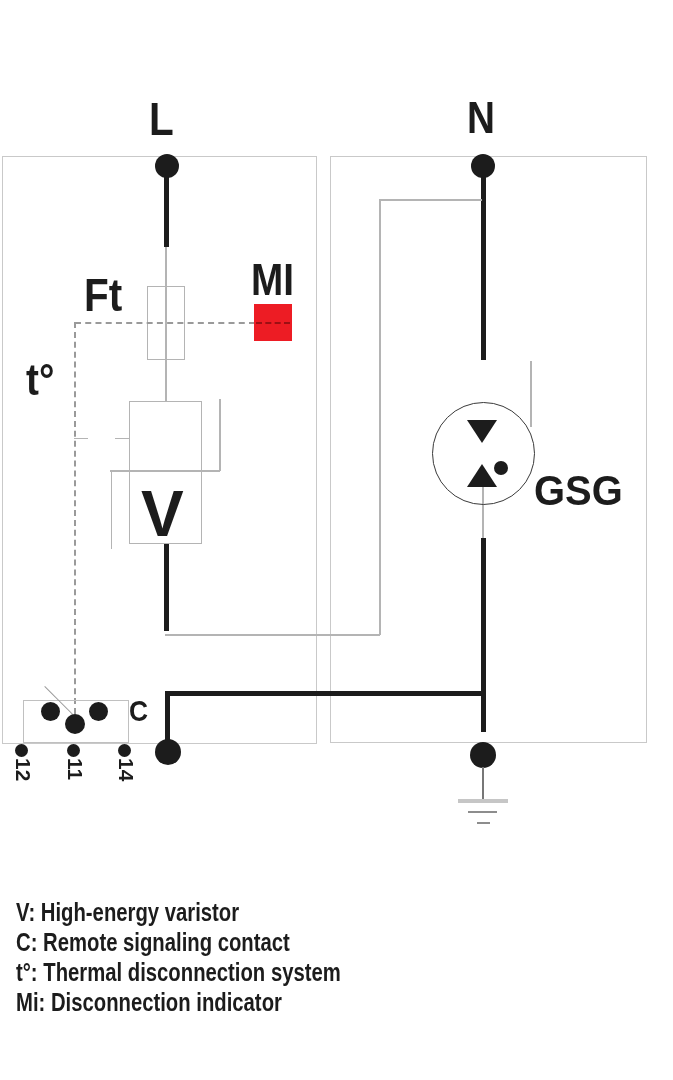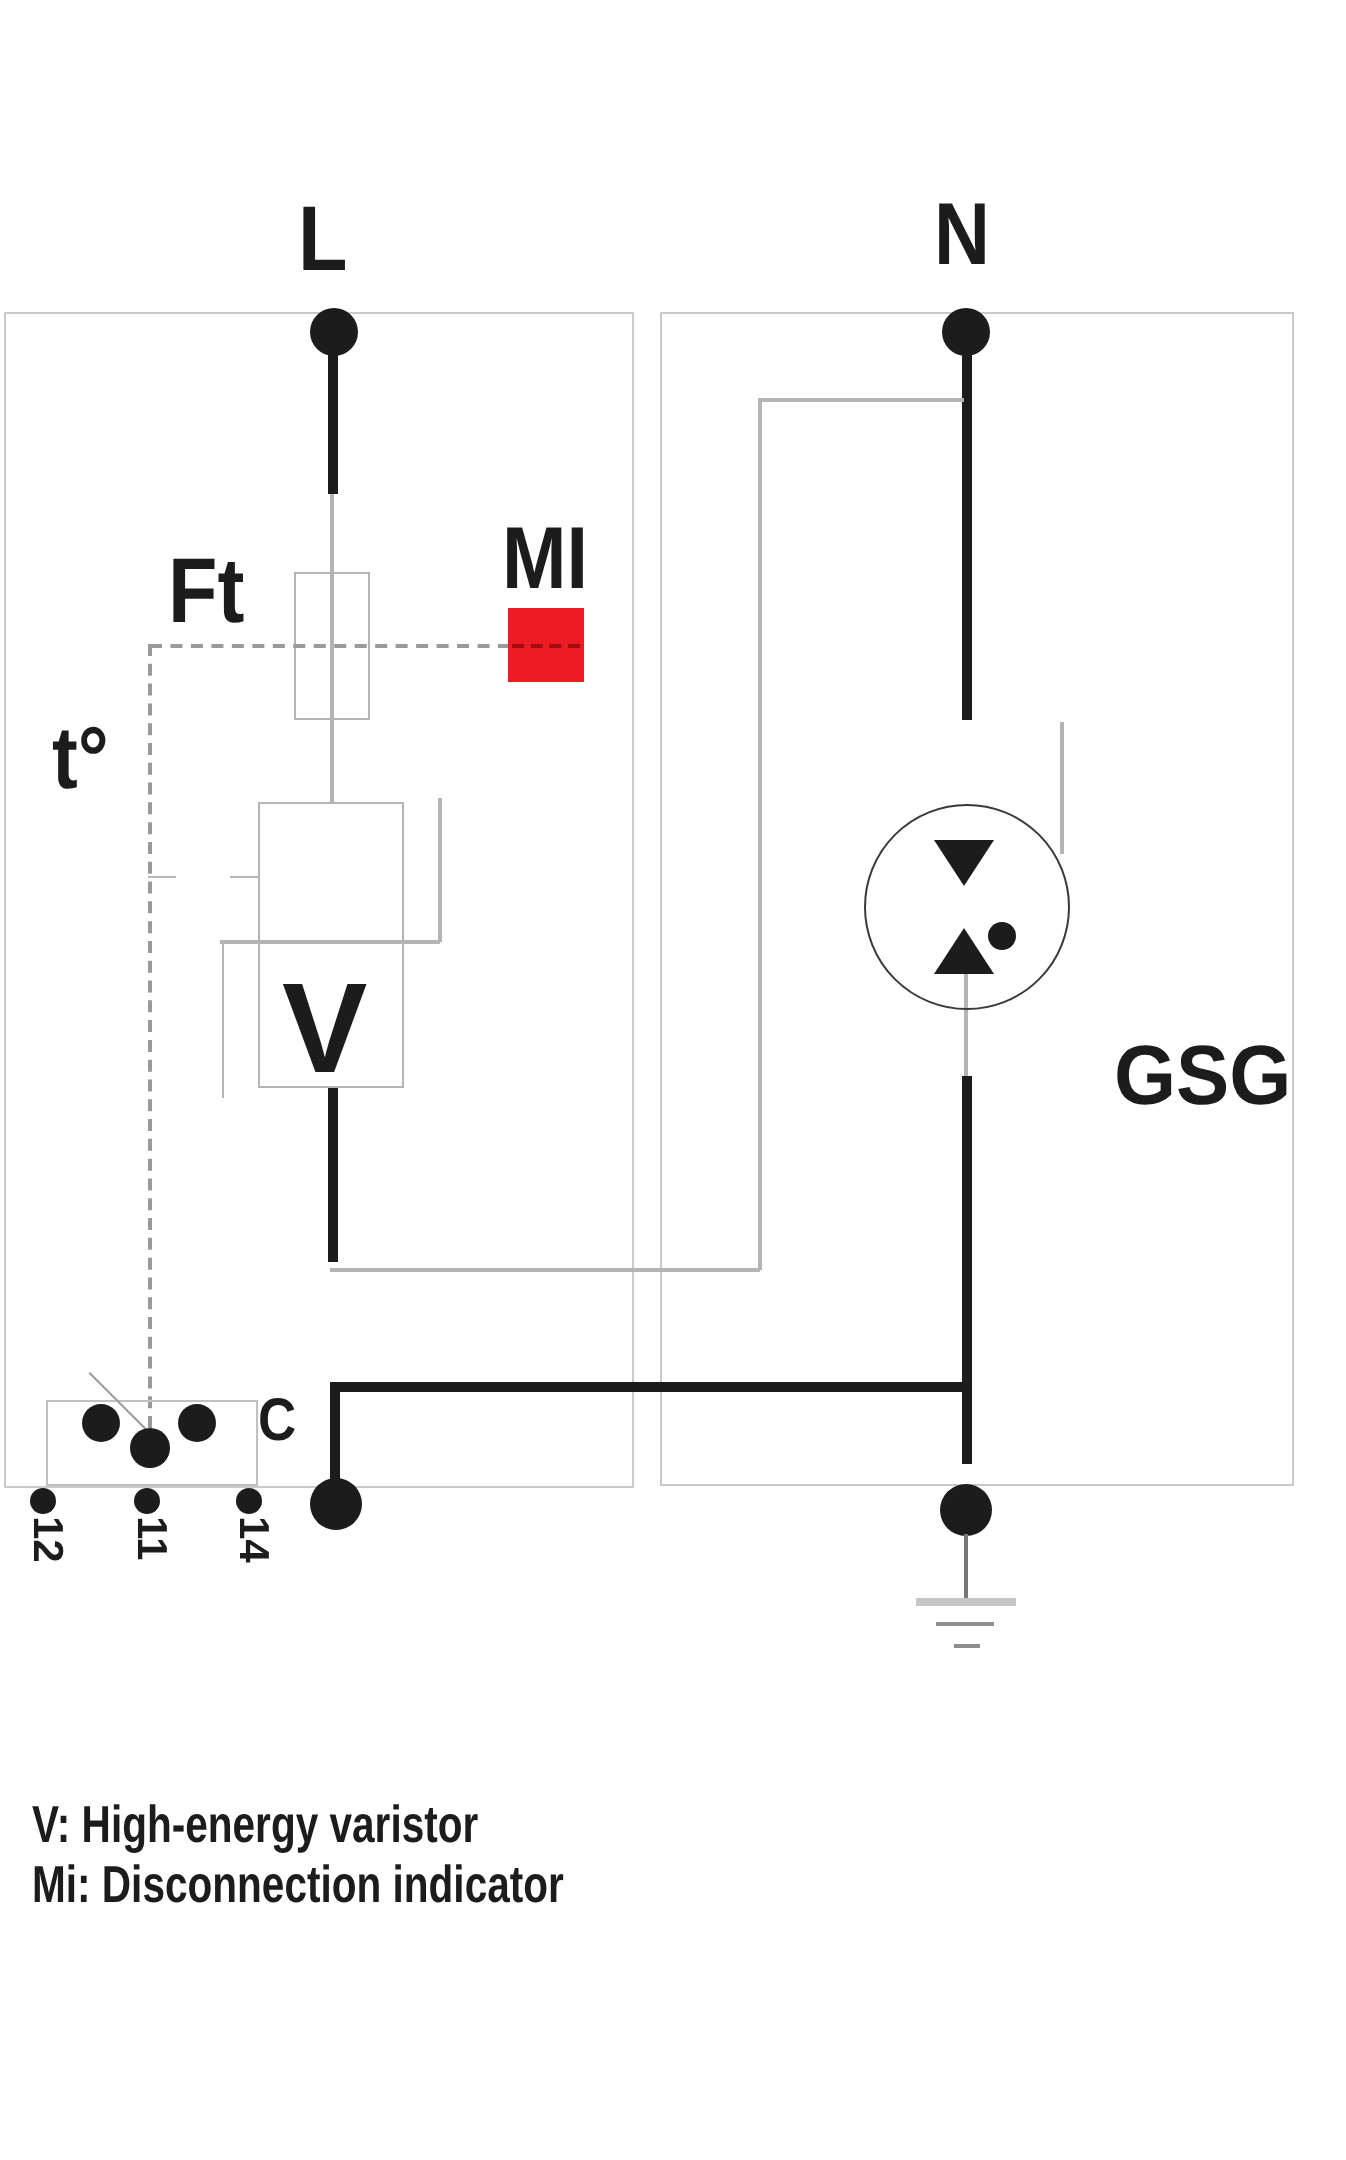--- a/index.html
+++ b/index.html
@@ -65,21 +65,21 @@
   <div class="wg" style="left:110.5px;top:470px;width:1.6px;height:79px;"></div>
   <div class="wg" style="left:219px;top:399px;width:1.6px;height:72px;"></div>
   <div class="wg" style="left:74px;top:437.5px;width:14px;height:1.6px;"></div>
   <div class="wg" style="left:115px;top:437.5px;width:15px;height:1.6px;"></div>
   <div class="lbl" style="left:141px;top:482px;font-size:64px;"><span>V</span></div>
 
   <div class="abs" style="left:432px;top:402px;width:101px;height:101px;border:1.6px solid #3a3a3a;border-radius:50%;"></div>
   <div class="tri" style="left:467px;top:420px;border-left:15px solid transparent;border-right:15px solid transparent;border-top:23px solid #1c1c1c;"></div>
   <div class="tri" style="left:467px;top:464px;border-left:15px solid transparent;border-right:15px solid transparent;border-bottom:23px solid #1c1c1c;"></div>
   <div class="dot" style="left:494px;top:461px;width:14px;height:14px;"></div>
-  <div class="lbl" style="left:557px;top:470px;font-size:42px;margin-top:47px;"><span style="display:inline-block;transform:scaleX(0.95);transform-origin:0 0;">GSG</span></div>
+  <div class="lbl" style="left:534px;top:470px;font-size:42px;"><span style="display:inline-block;transform:scaleX(0.95);transform-origin:0 0;">GSG</span></div>
 
   <div class="box" style="left:23px;top:700px;width:104px;height:41px;border-color:#c0c0c0;border-width:1.4px;"></div>
   <div class="abs" style="left:45px;top:686px;width:43px;height:1.4px;background:#9a9a9a;transform:rotate(45deg);transform-origin:0 0;"></div>
   <div class="dot" style="left:41px;top:702px;width:19px;height:19px;"></div>
   <div class="dot" style="left:65px;top:714px;width:20px;height:20px;"></div>
   <div class="dot" style="left:89px;top:702px;width:19px;height:19px;"></div>
   <div class="lbl" style="left:129px;top:696px;font-size:30px;"><span class="cond">C</span></div>
 
   <div class="dot" style="left:15px;top:744px;width:13px;height:13px;"></div>
   <div class="dot" style="left:67px;top:744px;width:13px;height:13px;"></div>
@@ -91,16 +91,18 @@
   <div class="dot" style="left:155px;top:739px;width:26px;height:26px;"></div>
   <div class="dot" style="left:470px;top:742px;width:26px;height:26px;"></div>
 
   <div class="abs" style="left:482px;top:767px;width:1.8px;height:33px;background:#777;"></div>
   <div class="abs" style="left:458px;top:799px;width:50px;height:3.5px;background:#c6c6c6;"></div>
   <div class="abs" style="left:468px;top:810.5px;width:29px;height:2.6px;background:#8d8d8d;"></div>
   <div class="abs" style="left:477px;top:821.5px;width:13px;height:2.6px;background:#8d8d8d;"></div>
 
   <div class="abs" style="left:16px;top:897px;">
     <div class="legend-line"><span>V: High-energy varistor</span></div>
+    <div class="legend-line"><span>C: Remote signaling contact</span></div>
+    <div class="legend-line"><span>t°: Thermal disconnection system</span></div>
     <div class="legend-line"><span>Mi: Disconnection indicator</span></div>
   </div>
 
 </div>
 
 </body></html>

